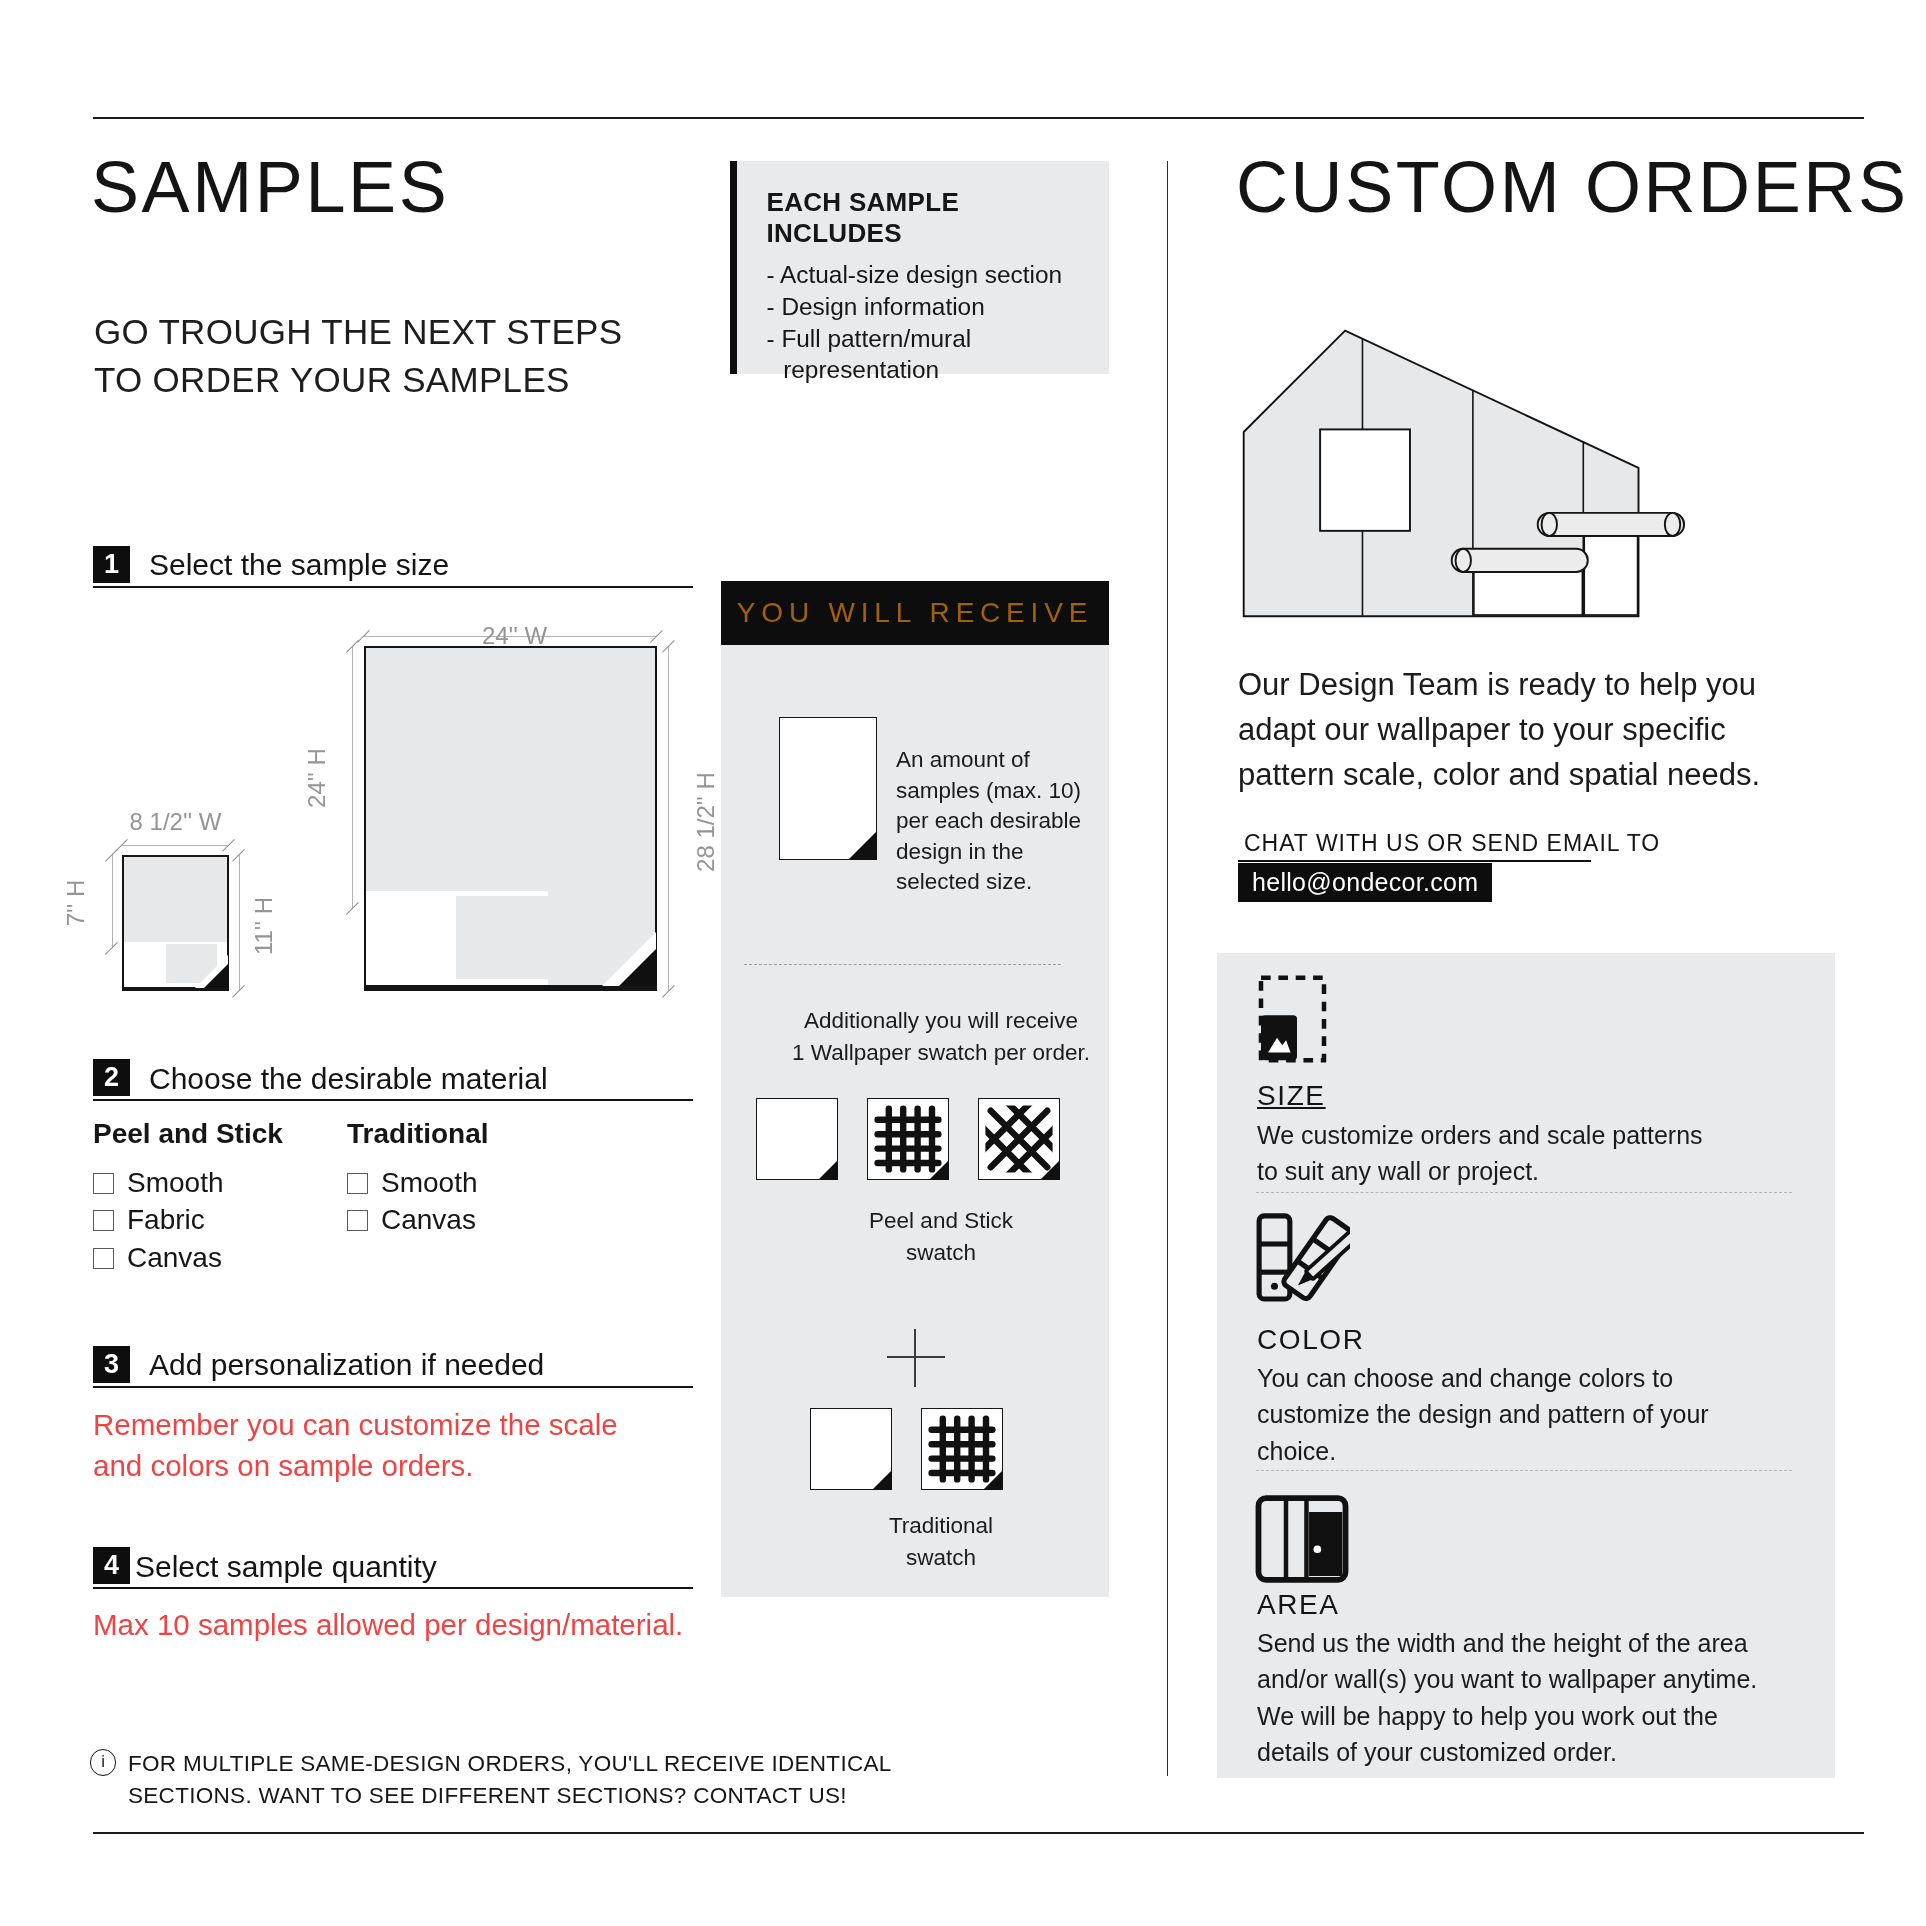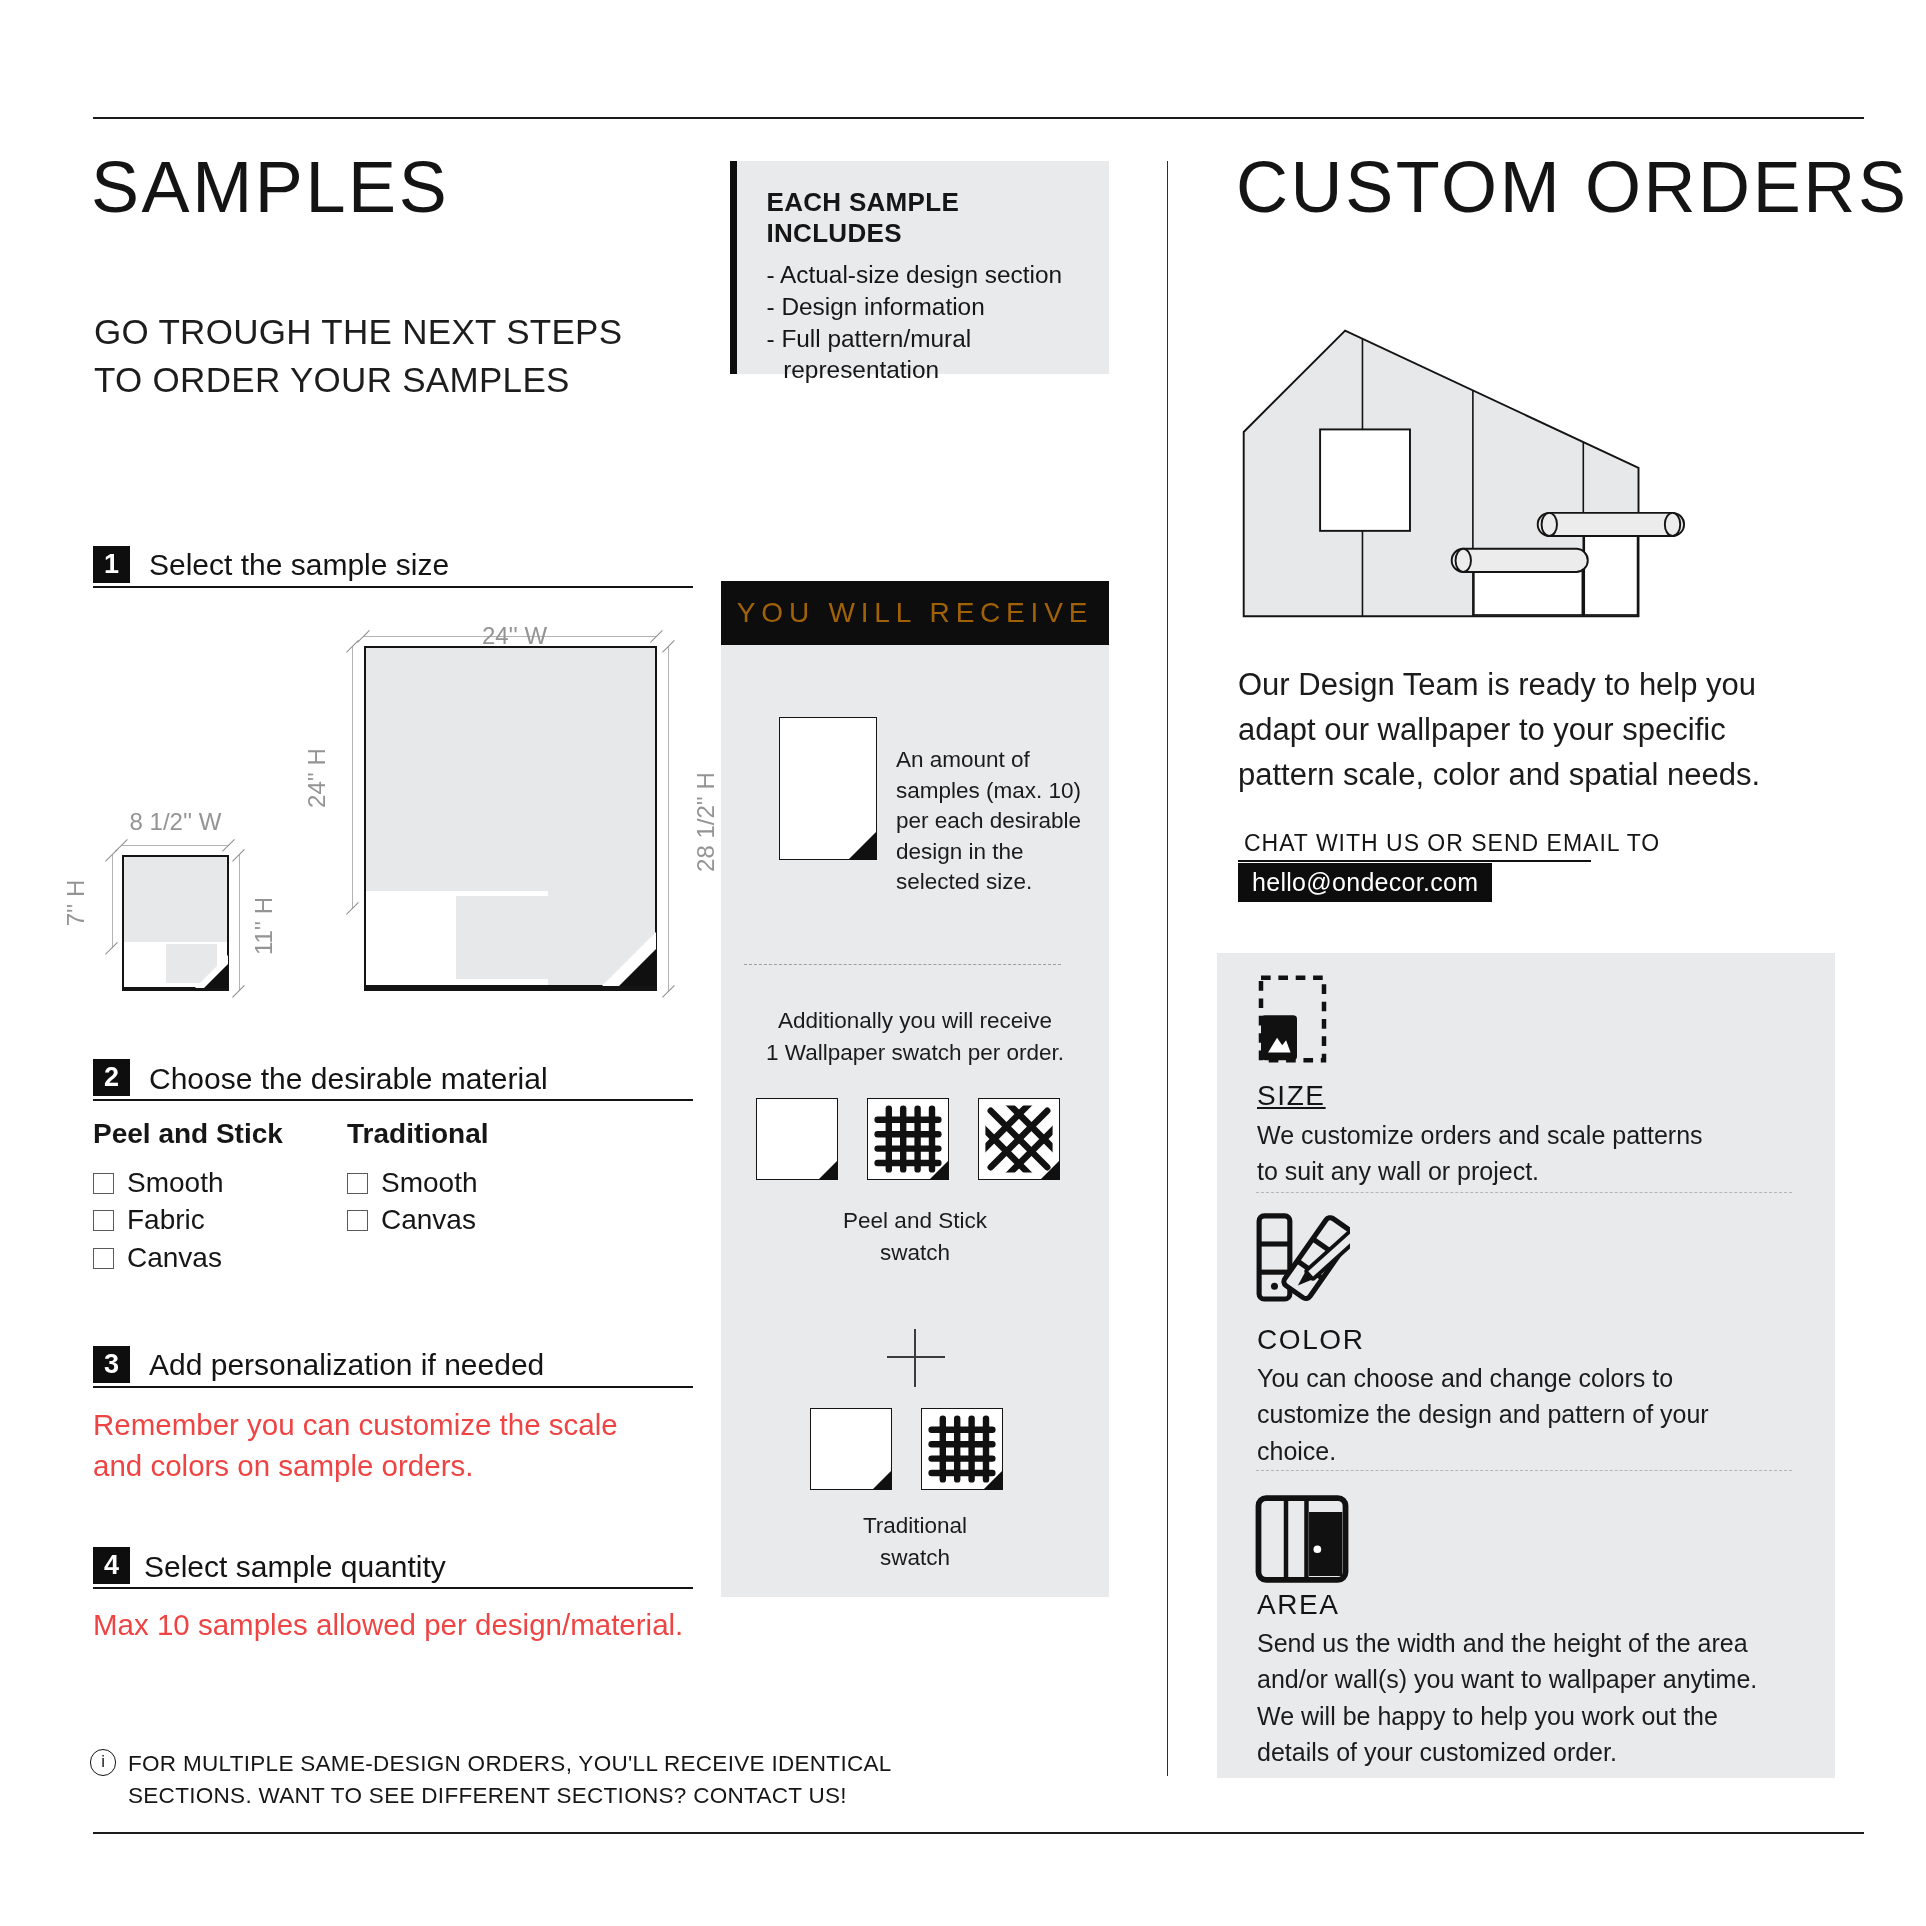--- a/index.html
+++ b/index.html
@@ -44,21 +44,21 @@
   .receive-bar{position:absolute;left:721px;top:581px;width:388px;height:64px;background:#0d0d0d;
                color:#a16207;display:flex;align-items:center;justify-content:center;font-size:28px;letter-spacing:5.8px;}
   .receive-panel{position:absolute;left:721px;top:645px;width:388px;height:952px;background:#e9eaec;}
   .sheet{position:absolute;left:58px;top:72px;width:98px;height:143px;background:#fff;border:1.9px solid #141414;box-sizing:border-box;}
   .sheet .fold-b{border-left-width:29.5px;border-bottom-width:29.5px;}
   .rp-text{position:absolute;font-size:22.5px;line-height:1.36;color:#1b1b1b;}
   .dashed{position:absolute;border-top:1.3px dashed #9e9e9e;}
   .swatch{position:absolute;width:82px;height:82px;background:#fff;border:1.9px solid #141414;box-sizing:border-box;}
   .swatch .fold-b{border-left-width:20.5px;border-bottom-width:20.5px;}
   .swatch svg{width:100%;height:100%;display:block;}
-  .center-label{position:absolute;left:0;width:100%;text-align:center;font-size:22.5px;line-height:1.4;color:#1b1b1b;}
+  .center-label{position:absolute;left:0;width:100%;text-align:center;font-size:22.5px;line-height:1.4;color:#1b1b1b;padding-left:26px;}
   .plusbar{position:absolute;background:#3c3c3c;}
   
   .chat-label{position:absolute;font-size:23px;letter-spacing:1px;color:#141414;}
   .chat-underline{position:absolute;left:1238px;top:860px;width:353px;height:1.9px;background:#111;}
   .email-chip{position:absolute;left:1238px;top:863px;background:#0d0d0d;color:#fff;
               font-size:25px;padding:5.1px 14px;letter-spacing:0.3px;}
   .features{position:absolute;left:1217px;top:953px;width:618px;height:825px;background:#e9eaec;}
   .feat-name{position:absolute;font-size:28px;letter-spacing:1.6px;color:#141414;}
   .feat-text{position:absolute;font-size:25px;line-height:1.45;color:#1b1b1b;}
   .para{position:absolute;font-size:31px;line-height:1.45;color:#1b1b1b;}
@@ -156,21 +156,21 @@
     <span>Canvas</span>
   </div>
 
   <div class="stepnum" style="left:93px;top:1346px">3</div>
   <div class="steptitle" style="left:149px;top:1348px">Add personalization if needed</div>
   <div class="stepline" style="top:1386px"></div>
   <div class="body-text pre" style="left:93px;top:1404px;width:616px;">Remember you can customize the scale
 and colors on sample orders.</div>
 
   <div class="stepnum" style="left:93px;top:1547px">4</div>
-  <div class="steptitle" style="left:144px;top:1550px">Select sample quantity</div>
+  <div class="steptitle" style="left:135px;top:1550px">Select sample quantity</div>
   <div class="stepline" style="top:1587px"></div>
   <div class="body-text" style="left:93px;top:1604px;width:616px;">Max 10 samples allowed per design/material.</div>
 
   <div class="note">
     <span class="info-circle">i</span>
     <span class="note-text pre">FOR MULTIPLE SAME-DESIGN ORDERS, YOU'LL RECEIVE IDENTICAL
 SECTIONS. WANT TO SEE DIFFERENT SECTIONS? CONTACT US!</span>
   </div>
 
   <div class="receive-bar">YOU WILL RECEIVE</div>

